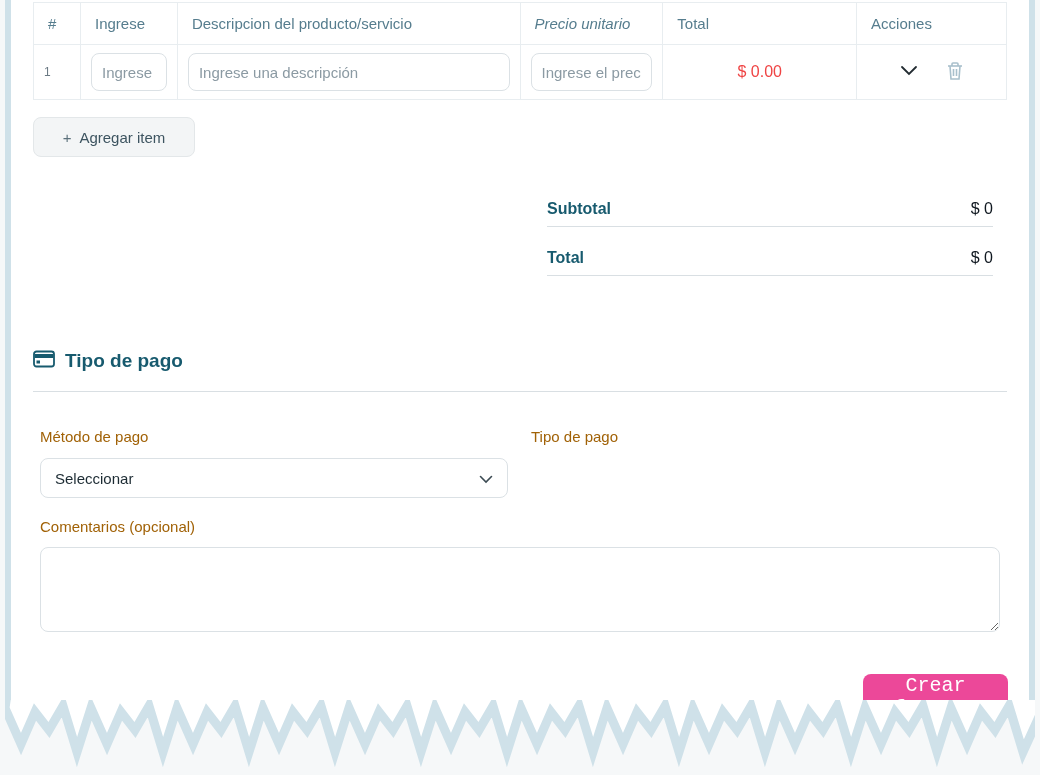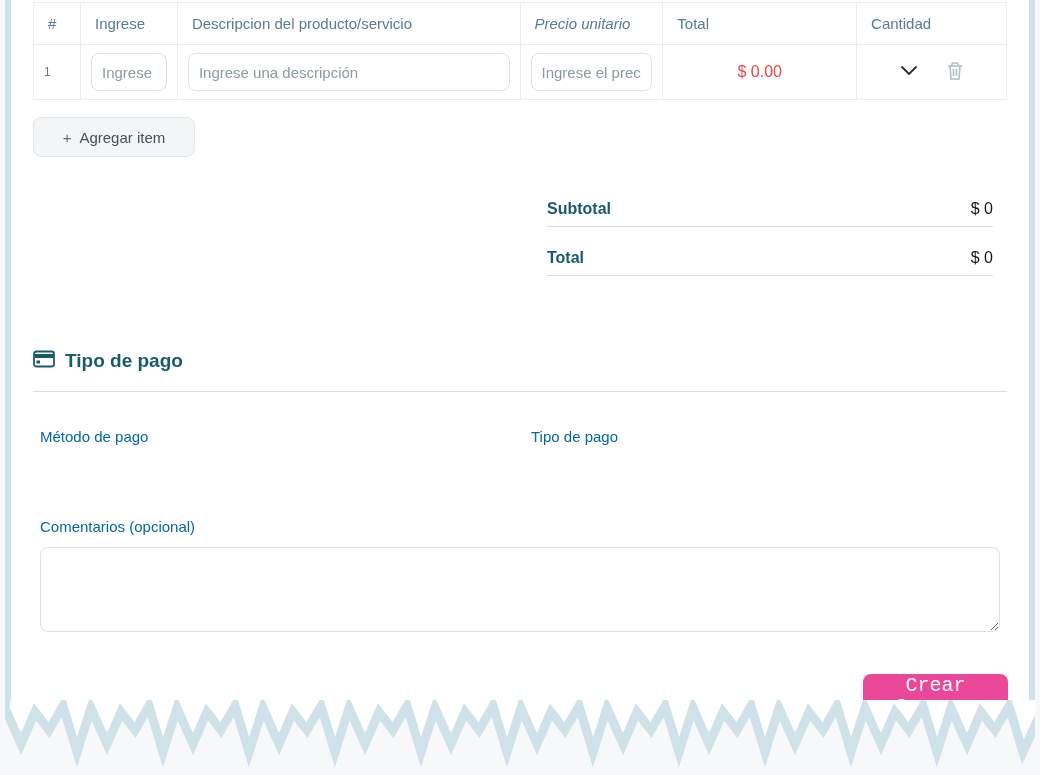--- a/index.html
+++ b/index.html
@@ -68,21 +68,21 @@
 
   
   .section-head {
     position:absolute; left:22px; top:350px;
     display:flex; align-items:center; gap:10px;
   }
   .section-title { color:#175a6e; font-weight:bold; font-size:19px; }
   .section-divider {
     position:absolute; left:22px; top:391px; width:974px; height:1px; background:#d9dfe3;
   }
-  .field-label { position:absolute; font-size:15px; color:#0369a1; }
+  .field-label { position:absolute; font-size:15px; color:#a16207; }
   .lbl-metodo { left:29px; top:428px; }
   .lbl-tipo   { left:520px; top:428px; }
   .lbl-coment { left:29px; top:518px; }
   .select-box {
     position:absolute; top:458px; height:40px;
     border:1px solid #dbe1e5; border-radius:8px; background:#fff;
     display:flex; align-items:center; justify-content:space-between;
     padding:0 14px; font-size:15px; color:#1c2b33; cursor:pointer;
   }
   .sel-metodo { left:29px; width:468px; }
@@ -109,21 +109,21 @@
 <div class="content">
 
   <table class="items-table">
     <thead>
       <tr>
         <th class="col-num">#</th>
         <th class="col-cant">Ingrese</th>
         <th class="col-desc">Descripcion del producto/servicio</th>
         <th class="col-prec">Precio unitario</th>
         <th class="col-tot">Total</th>
-        <th class="col-acc">Cantidad</th>
+        <th class="col-acc">Acciones</th>
       </tr>
     </thead>
     <tbody>
       <tr>
         <td class="row-num">1</td>
         <td>
           <input class="cell-input" type="text" placeholder="Ingrese la cantidad" style="">
         </td>
         <td>
           <input class="cell-input" type="text" placeholder="Ingrese una descripción" style="">
@@ -184,20 +184,28 @@
         <rect x="3.5" y="10.5" width="3.5" height="3" fill="#175a6e"></rect>
       </svg>
     </span>
     <span class="section-title">Tipo de pago</span>
   </div>
   <div class="section-divider"></div>
 
   <span class="field-label lbl-metodo">Método de pago</span>
   <span class="field-label lbl-tipo">Tipo de pago</span>
 
+  <div class="select-box sel-metodo">
+    <span>Seleccionar</span>
+    <span>
+      <svg width="14" height="9" viewBox="0 0 14 9">
+          <path d="M1.5 1.5 L7 7 L12.5 1.5" fill="none" stroke="#3c4b53" stroke-width="1.6" stroke-linecap="round"></path>
+        </svg>
+    </span>
+  </div>
 
 
   <span class="field-label lbl-coment">Comentarios (opcional)</span>
   <textarea class="comments-area" style=""></textarea>
 
   <button class="submit-btn">Crear factura</button>
 </div>
 
 <svg class="zigzag" width="1030" height="70" viewBox="0 0 1030 70" preserveAspectRatio="none">
   <polygon id="zz-fill" fill="#ffffff" points="3,-12 3,-12 0,8 16,44 30,12 44,30 58,6 72,52 86,8 102,44 116,12 130,30 144,6 158,52 172,8 188,44 202,12 216,30 230,6 244,52 258,8 274,44 288,12 302,30 316,6 330,52 344,8 360,44 374,12 388,30 402,6 416,52 430,8 446,44 460,12 474,30 488,6 502,52 516,8 532,44 546,12 560,30 574,6 588,52 602,8 618,44 632,12 646,30 660,6 674,52 688,8 704,44 718,12 732,30 746,6 760,52 774,8 790,44 804,12 818,30 832,6 846,52 860,8 876,44 890,12 904,30 918,6 932,52 946,8 962,44 976,12 990,30 1004,6 1018,52 1038,8 1038,-12 1038,-12"></polygon>

